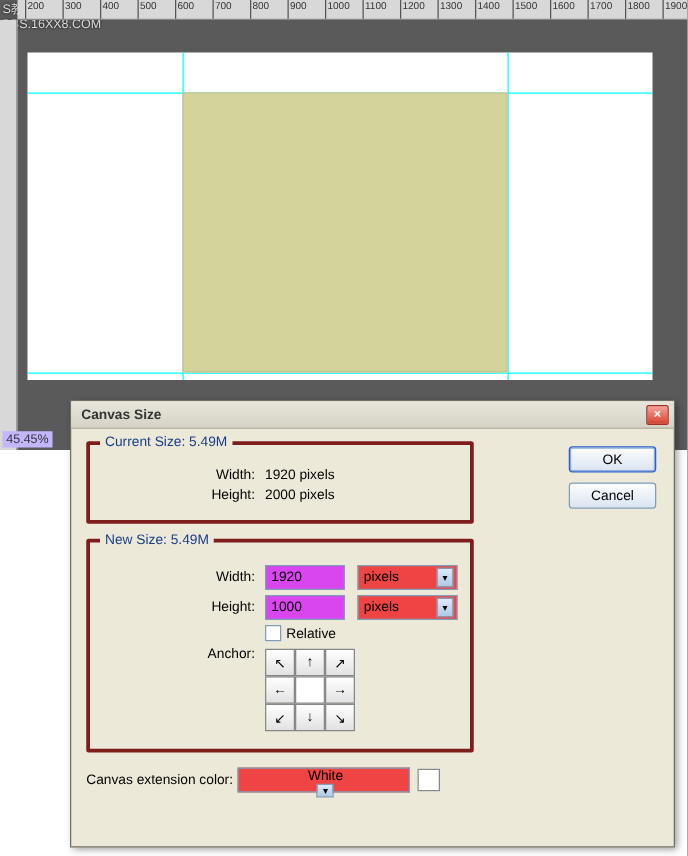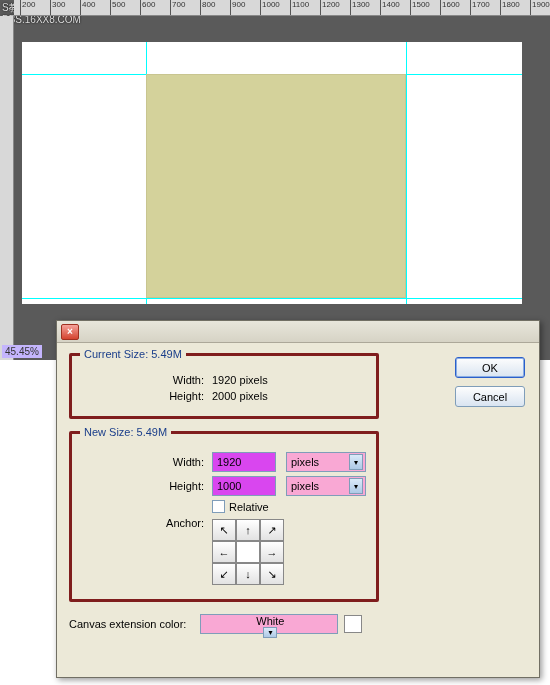--- a/index.html
+++ b/index.html
@@ -26,35 +26,35 @@
 .dialog-body { position: relative; padding: 10px 12px; height: 334px; }
 
 .groupbox { border: 3px solid #7f1d1d; border-radius: 2px; position: relative; padding: 14px 10px 10px 10px; margin-bottom: 12px; }
 .groupbox .legend { position: absolute; top: -8px; left: 8px; background: #ece9d8; padding: 0 4px; color: #1a3e8a; font-size: 11px; }
 
 .row { display: flex; align-items: center; margin: 4px 0; }
 .lbl { width: 130px; text-align: right; padding-right: 8px; color: #000; }
 .val { color: #000; }
 
 .input-text { width: 64px; height: 20px; border: 1px solid #7f9db9; background: #d946ef; padding: 0 4px; font-size: 11px; }
-.select { width: 80px; height: 20px; border: 1px solid #7f9db9; background: #f9a8d4; display: inline-flex; align-items: center; justify-content: space-between; padding: 0 2px 0 4px; font-size: 11px; cursor: pointer; }
+.select { width: 80px; height: 20px; border: 1px solid #7f9db9; background: #ef4444; display: inline-flex; align-items: center; justify-content: space-between; padding: 0 2px 0 4px; font-size: 11px; cursor: pointer; }
 .select .arrow { width: 14px; height: 16px; background: linear-gradient(#dbeaf9,#aec9e6); border: 1px solid #7f9db9; display: flex; align-items: center; justify-content: center; font-size: 8px; }
 
 .checkbox { width: 13px; height: 13px; border: 1px solid #7f9db9; background: #fff; display: inline-block; vertical-align: middle; margin-right: 4px; }
 
 .anchor-grid { display: grid; grid-template-columns: repeat(3, 24px); grid-template-rows: repeat(3, 22px); gap: 0; margin-top: 2px; }
 .anchor-cell { border: 1px solid #888; background: linear-gradient(#fff,#e2e2e2); display: flex; align-items: center; justify-content: center; font-size: 11px; cursor: pointer; }
 .anchor-cell.sel { background: #fff; }
 
 .btn { width: 70px; height: 21px; background: linear-gradient(#fdfdfd,#d9e4f1); border: 1px solid #7f9db9; border-radius: 3px; font-size: 11px; cursor: pointer; display: flex; align-items: center; justify-content: center; }
 .btn.default { border: 1px solid #2b5fca; box-shadow: 0 0 0 1px #89ade4 inset; }
 .btn-col { position: absolute; top: 14px; right: 14px; display: flex; flex-direction: column; gap: 8px; }
 
 .ext-row { display: flex; align-items: center; margin-top: 6px; }
-.ext-row .lbl2 { padding-right: 14px; }
+.ext-row .lbl2 { padding-right: 4px; }
 .ext-select { width: 138px; flex-direction: column; }
 .swatch { width: 18px; height: 18px; border: 1px solid #888; background: #fff; margin-left: 6px; }
 </style>
 </head>
 <body>
 
 <div class="workspace">
   <div class="watermark">
     <div>S教程论坛</div>
     <div>BBS.16XX8.COM</div>
@@ -85,20 +85,21 @@
     <div class="guide-h" style="top:256px"></div>
     <div class="guide-v" style="left:124px"></div>
     <div class="guide-v" style="left:384px"></div>
     <div class="olive-box"></div>
   </div>
   <div class="zoom-label">45.45%</div>
 </div>
 
 <div class="dialog">
   <div class="titlebar">
+    <span class="title">Canvas Size</span>
     <div class="close-btn">
       <span>×</span>
     </div>
   </div>
   <div class="dialog-body">
 
     <div class="btn-col">
       <div class="btn default">
           <span>OK</span>
         </div>

